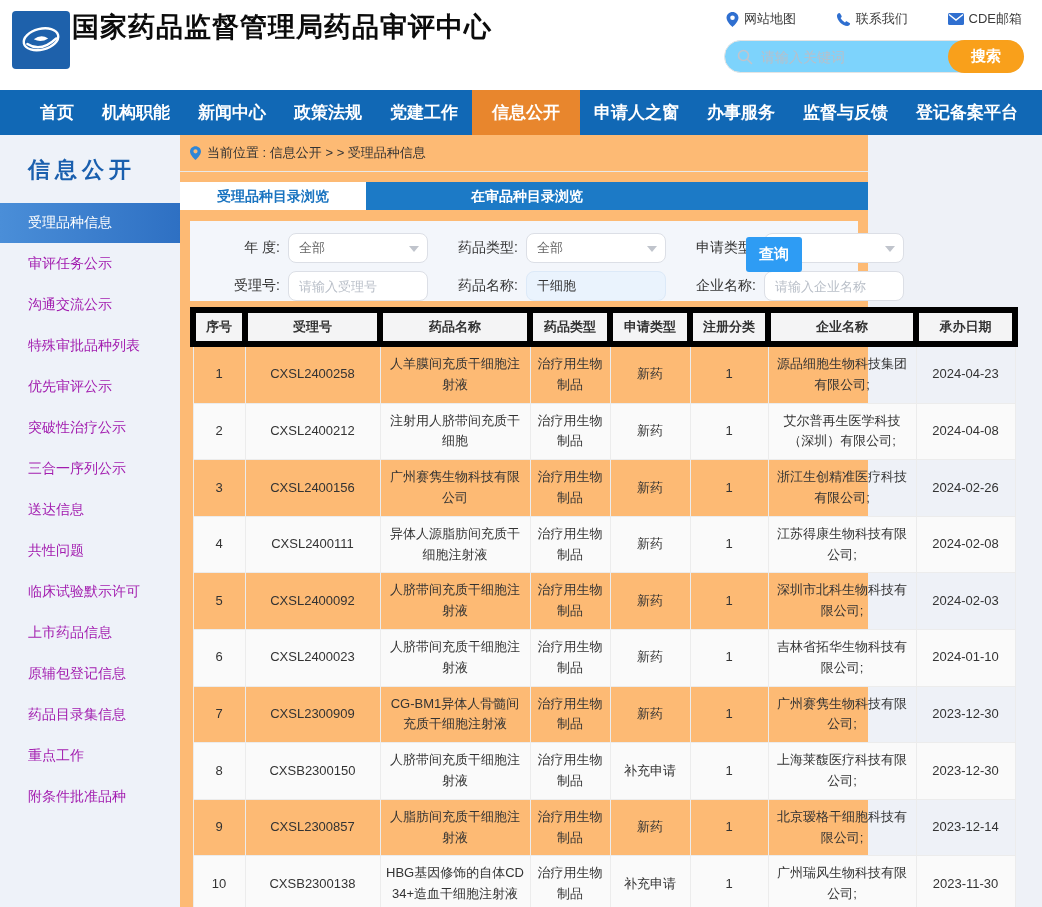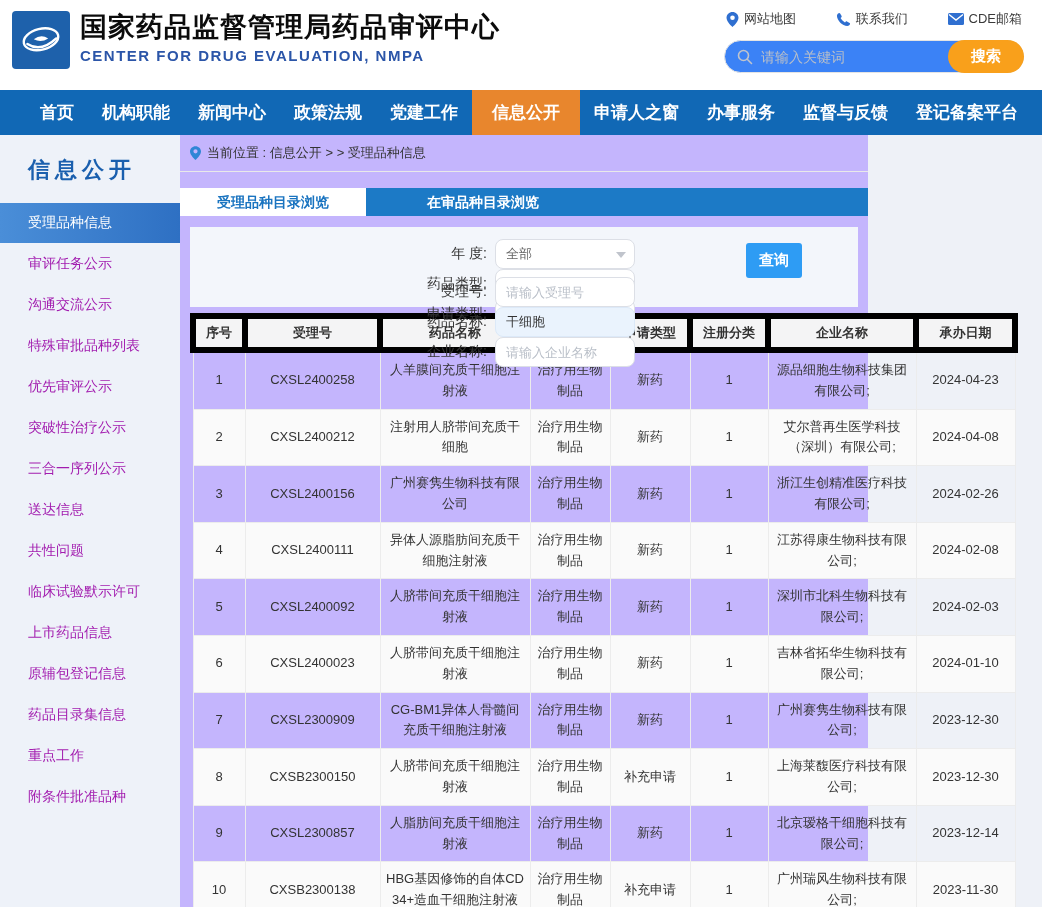--- a/index.html
+++ b/index.html
@@ -2,55 +2,55 @@
 <html><head>
 <meta charset="utf-8">
 <style>
   * { margin:0; padding:0; box-sizing:border-box; }
   body { font-family:"Liberation Sans","DejaVu Sans",sans-serif; background:#cfd6e0; }
   .page { width:1042px; height:907px; background:#fff; position:relative; overflow:hidden; }
 
   
   .hdr { height:90px; background:#fff; position:relative; }
   .logo { position:absolute; left:12px; top:11px; width:58px; height:58px; background:#1e61ab; border-radius:4px; display:flex; align-items:center; justify-content:center; }
-  .titles { position:absolute; left:80px; top:10px; }
+  .titles { position:absolute; left:72px; top:10px; }
   .t1 { font-size:27px; font-weight:800; color:#0b0b0b; letter-spacing:1px; line-height:34px; }
   .t2 { font-size:15px; font-weight:700; color:#2b55a8; letter-spacing:1.5px; margin-top:3px; }
   .hdr-right { position:absolute; right:18px; top:10px; width:300px; }
   .qlinks { display:flex; justify-content:space-between; padding:0 2px; }
   .qlink { display:flex; align-items:center; gap:5px; font-size:13px; color:#3a3a3a; cursor:pointer; }
-  .searchbar { margin-top:12px; height:33px; border:1px solid #e4e4e4; background:#3b82f6; border-radius:17px; display:flex; align-items:center; padding-left:12px; }
+  .searchbar { margin-top:12px; height:33px; border:1px solid #e4e4e4; background:#7dd3fc; border-radius:17px; display:flex; align-items:center; padding-left:12px; }
   .searchbar input { flex:1; border:none; outline:none; background:transparent; font-size:14px; color:#333; padding:0 8px; min-width:0; }
   .searchbar input::placeholder { color:#b9bfc8; }
   .search-btn { width:76px; height:33px; margin-right:-1px; border:none; border-radius:17px; background:#f9a01b; color:#fff; font-size:15px; font-weight:700; cursor:pointer; }
 
   
   .nav { height:45px; background:#1168b5; display:flex; align-items:center; justify-content:space-between; padding:0 26px; }
   .nav-item { color:#fff; font-size:17px; font-weight:700; text-decoration:none; height:53px; display:flex; align-items:center; padding:0 14px; white-space:nowrap; }
   .nav-item.active { background:#e8862d; padding:0 20px; }
   .nav-sep { width:1px; height:17px; background:rgba(255,255,255,.45); }
 
   
   .bd { display:flex; height:772px; background:#eef1f7; }
   .sidebar { width:180px; background:#eef2f9; padding-top:20px; flex-shrink:0; }
   .sb-title { font-size:22px; font-weight:800; color:#1a5fae; padding-left:28px; letter-spacing:5px; margin-bottom:18px; }
   .sb-list { list-style:none; }
   .sb-item { height:41px; display:flex; align-items:center; padding-left:28px; font-size:14px; color:#a21caf; cursor:pointer; }
   .sb-item.active { background:linear-gradient(90deg,#4a8ed8,#2e70c3); color:#fff; height:40px; }
 
-  .content { width:688px; background:#c4b5fd; position:relative; }
+  .content { width:688px; background:#fdba74; position:relative; }
   .crumb { height:37px; display:flex; align-items:center; gap:6px; padding-left:10px; border-bottom:1px solid #e9e9e9; font-size:13px; color:#333; }
-  .tabbar { margin-top:16px; height:28px; background:#1c7ac6; display:flex; }
+  .tabbar { margin-top:10px; height:28px; background:#1c7ac6; display:flex;gap:44px; }
   .tab { width:186px; line-height:28px; text-align:center; font-size:14px; font-weight:700; cursor:pointer; }
   .tab.on { background:#fff; color:#1a74c0; }
   .tab.off { color:#fff; margin-left:24px; }
 
   
   .filters { margin:11px 10px 6px; background:#f3f6fb; height:80px; padding:12px 0 0 16px; position:relative; }
-  .frow { display:flex; align-items:center; height:30px; margin-bottom:8px;flex-direction:column; }
+  .frow { display:flex; align-items:center; height:30px; margin-bottom:8px; }
   .fcell { display:flex; align-items:center; margin-right:16px; }
   .flabel { width:74px; text-align:right; font-size:14px; color:#333; margin-right:8px; white-space:nowrap; }
   .fctl { width:140px; height:30px; border:1px solid #dcdfe6; background:#fff; border-radius:8px; position:relative; display:flex; align-items:center; padding:0 22px 0 10px; font-size:13px; color:#666; cursor:pointer; }
   .fctl .caret { position:absolute; right:8px; top:12px; width:0; height:0; border-left:5px solid transparent; border-right:5px solid transparent; border-top:6px solid #c0c4cc; }
   input.fctl { cursor:text; padding:0 10px; color:#333; }
   input.fctl::placeholder { color:#b9bfc8; }
   input.fctl.filled { background:#eaf3fd; border-color:#dce9f8; }
   .query-btn { position:absolute; right:56px; top:16px; width:56px; height:35px; background:#2e9cf4; border:none; border-radius:3px; color:#fff; font-size:15px; font-weight:700; cursor:pointer; }
 
   
@@ -70,21 +70,20 @@
       <svg width="48" height="48" viewBox="0 0 60 60">
         <g stroke="#fff" fill="none" stroke-width="3" stroke-linecap="round">
           <ellipse cx="30" cy="29" rx="22" ry="13" transform="rotate(-14 30 29)"></ellipse>
           <path d="M13 35 q17 11 36 -7"></path>
         </g>
         <path d="M21 29 q9 -7 18 -1 q-9 6 -18 1 Z" fill="#fff"></path>
       </svg>
     </div>
     <div class="titles">
       <div class="t1">国家药品监督管理局药品审评中心</div>
-      <div class="t2">CENTER FOR DRUG EVALUATION, NMPA</div>
     </div>
     <div class="hdr-right">
       <div class="qlinks">
         <span class="qlink">
           <svg width="13" height="15" viewBox="0 0 12 15">
               <path d="M6 0 C2.7 0 0 2.6 0 5.8 C0 10 6 15 6 15 S12 10 12 5.8 C12 2.6 9.3 0 6 0 Z M6 8 a2.3 2.3 0 1 1 0 -4.6 a2.3 2.3 0 0 1 0 4.6 Z" fill="#2f6fd0"></path>
             </svg>
           <span>网站地图</span>
         </span>
         <span class="qlink">

